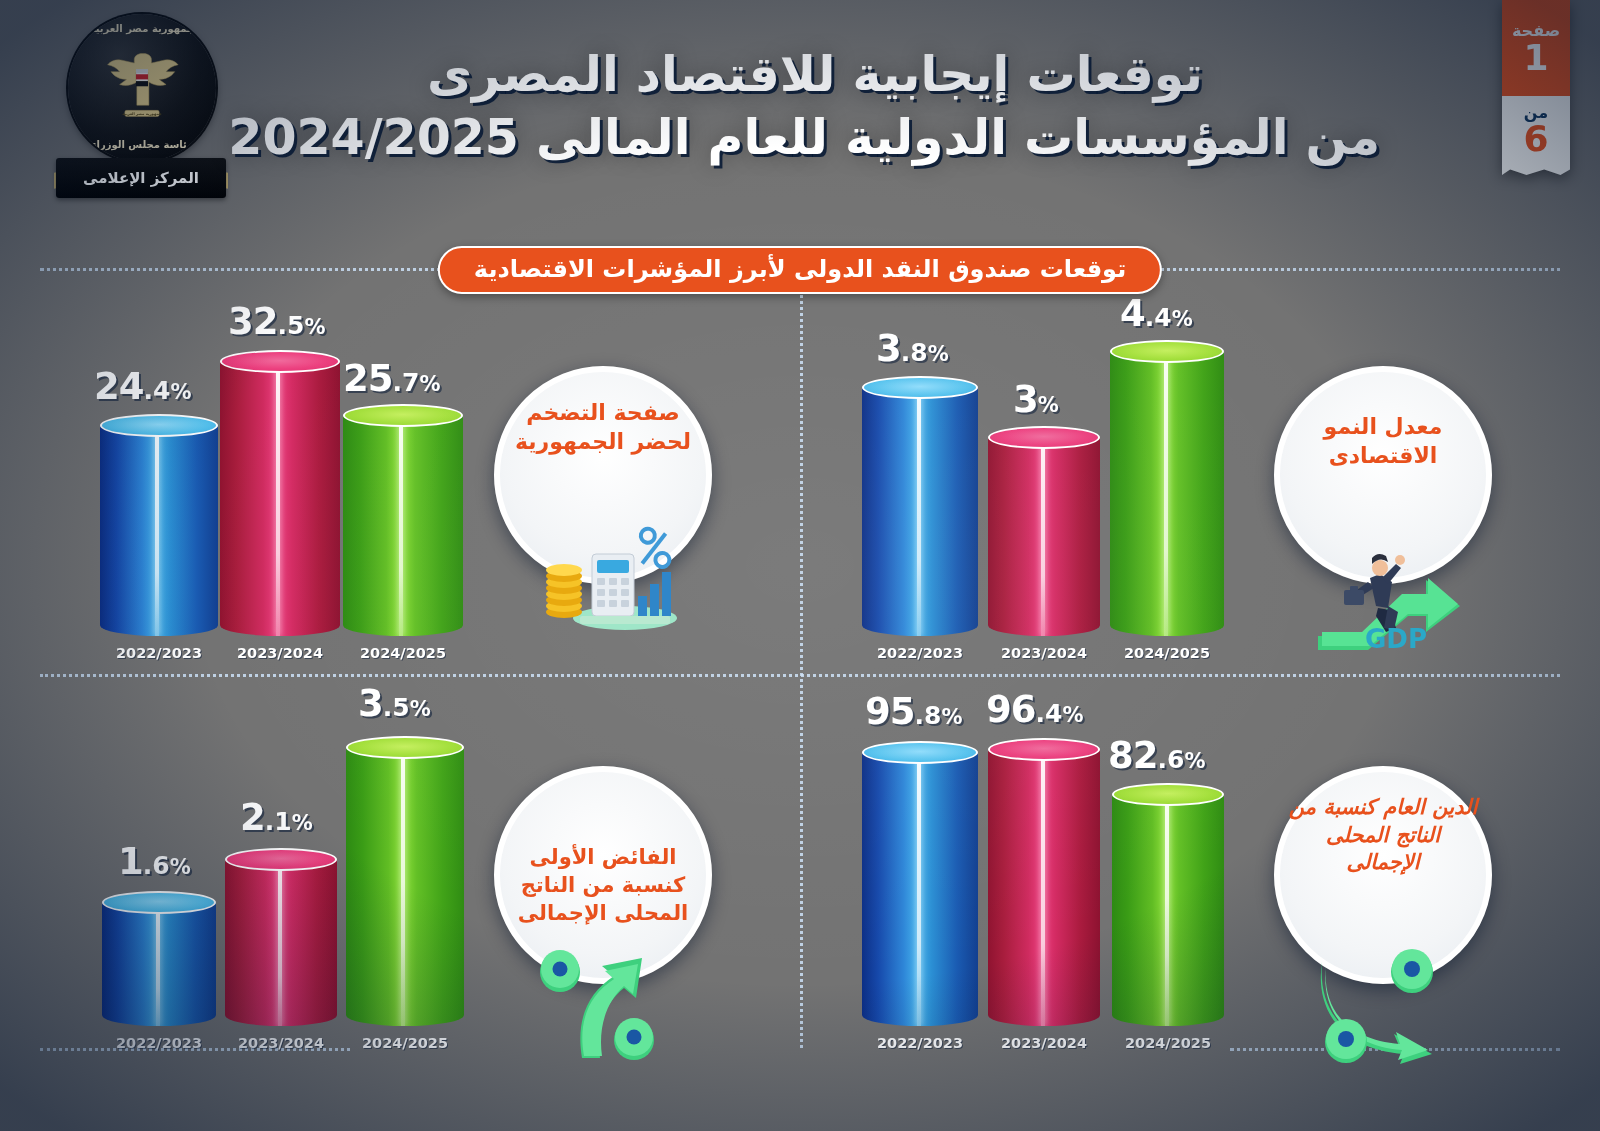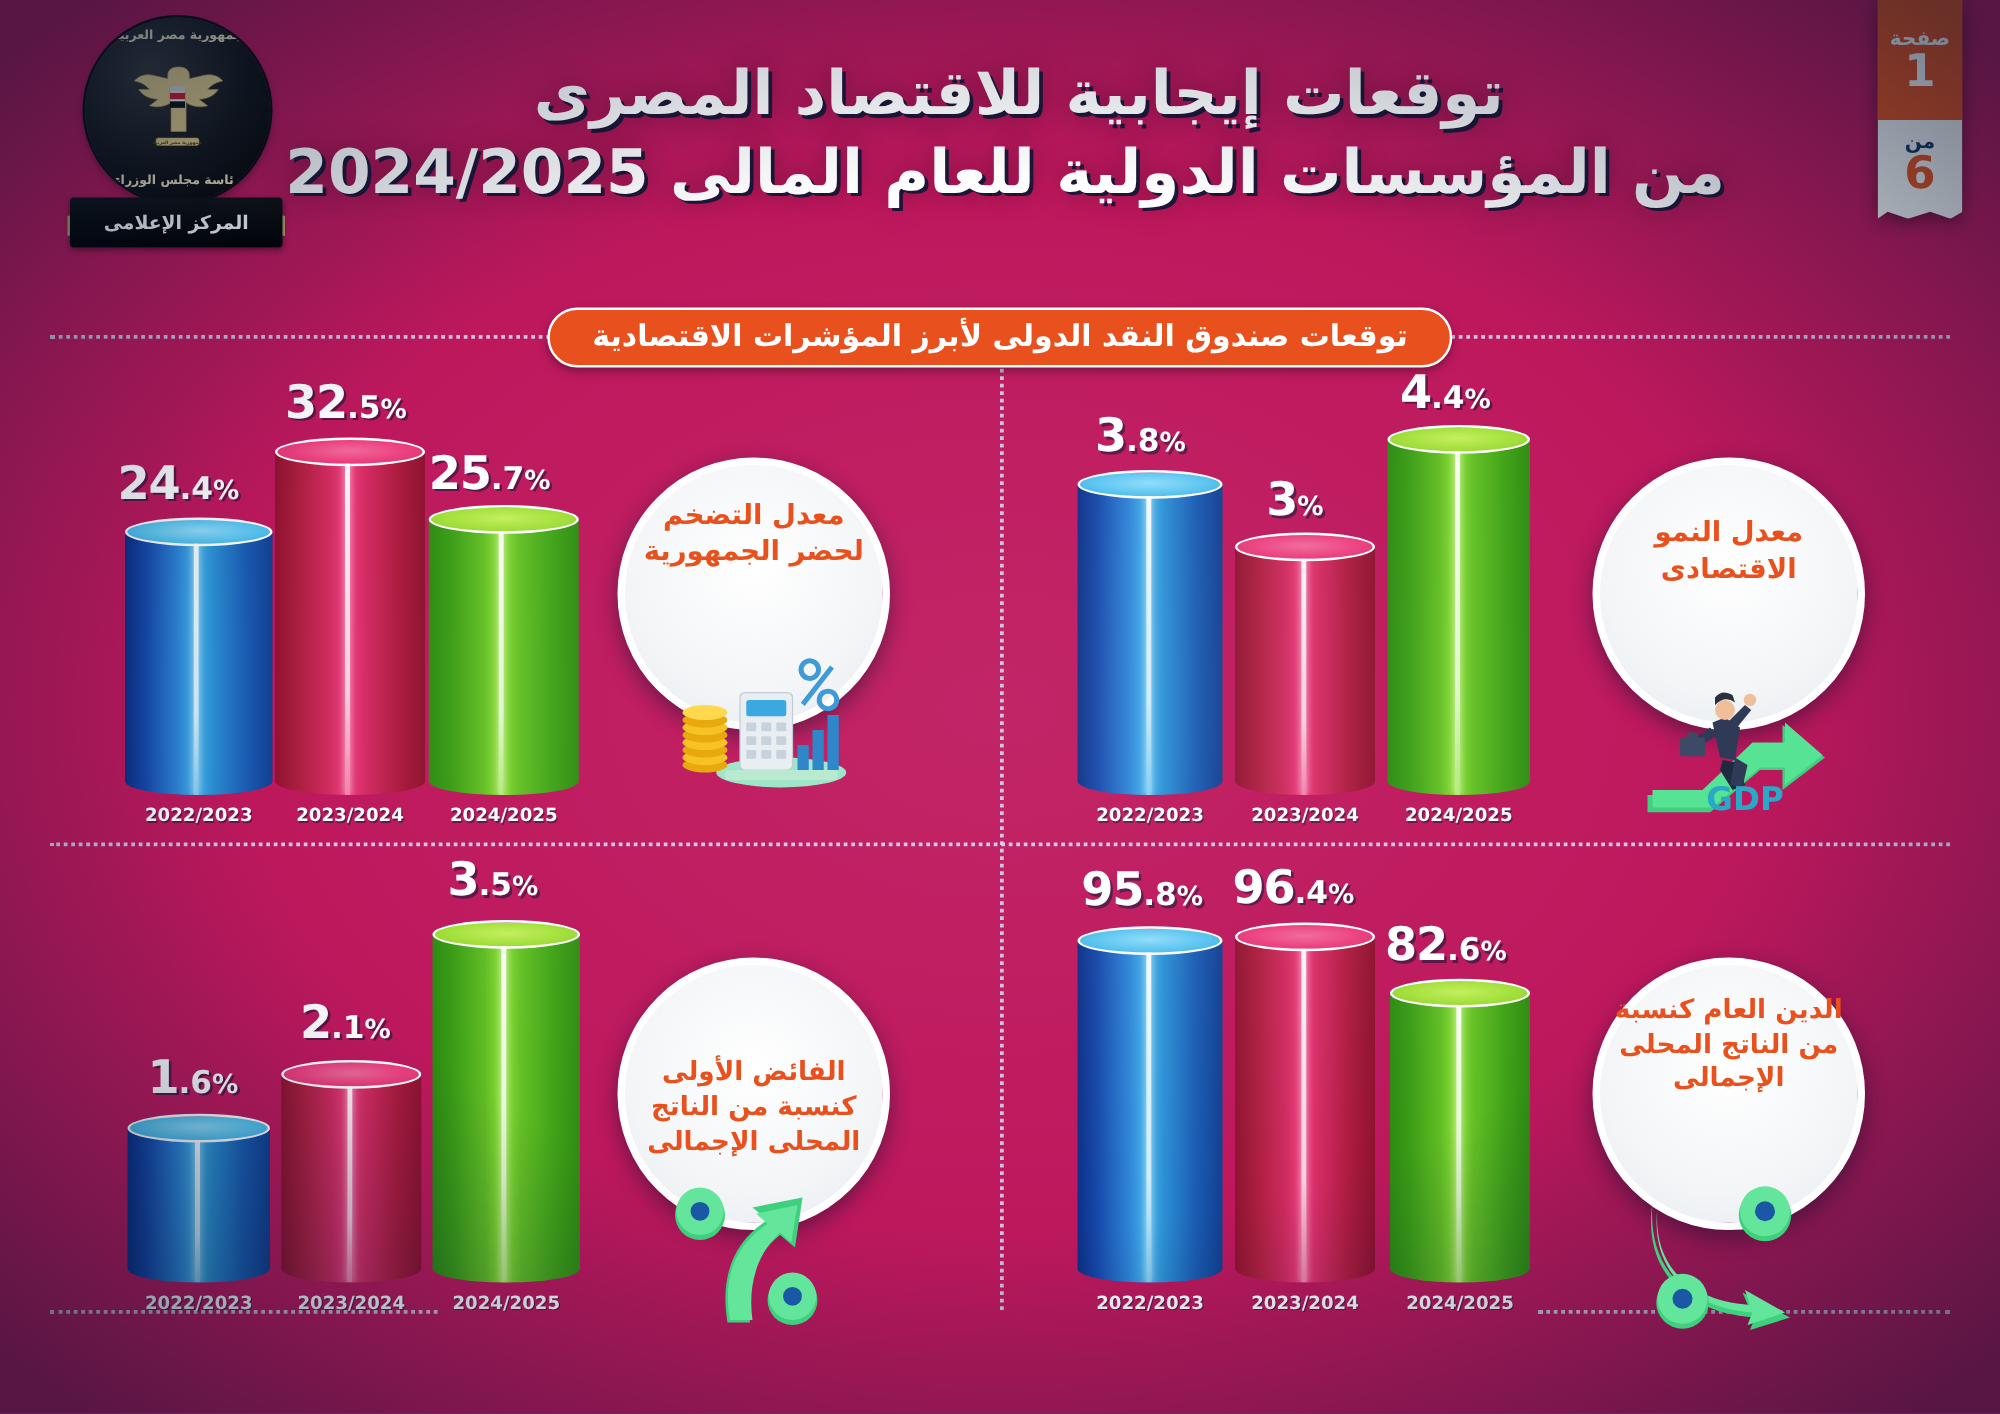--- a/index.html
+++ b/index.html
@@ -10,21 +10,21 @@
     background: #1b4f96;
     position: relative;
     overflow: hidden;
   }
   #stage {
     position: relative;
     width: 1600px; height: 1131px;
     background:
       radial-gradient(ellipse 900px 620px at 48% 46%, #1f66b8 0%, #1a57a4 38%, #14447f 70%, #0f3straight 100%),
       linear-gradient(180deg, #16417a 0%, #1a5aa8 30%, #1a56a0 60%, #123f76 100%);
-    background-color: #be185d;
+    background-color: #737373;
   }
   
   #stage::after {
     content:"";
     position:absolute; inset:0;
     background: radial-gradient(ellipse 1100px 760px at 50% 50%, rgba(255,255,255,0.06) 0%, rgba(0,0,0,0) 55%, rgba(3,20,48,0.55) 100%);
     pointer-events:none;
   }
 
   
@@ -268,21 +268,21 @@
           <div class="shine"></div>
         </div>
       <div class="top"></div>
     </div>
     <div class="bar-value" style="left:283px; top:57px;">
       <span class="big">25</span><span class="dec">.7</span><span class="pct">%</span>
     </div>
     <div class="bar-cat" style="left:283px; width:120px; top:345px;">2024/2025</div>
 
     <div class="circle-label" style="left:434px; top:66px;">
-      <div class="txt">معدل التضخم لحضر الجمهورية</div>
+      <div class="txt">صفحة التضخم لحضر الجمهورية</div>
     </div>
     <svg class="circle-icon" style="left:470px; top:222px; width:160px; height:110px;" viewBox="0 0 160 110">
       <ellipse cx="95" cy="96" rx="52" ry="12" fill="#9fe6c8"></ellipse>
       <rect x="62" y="32" width="42" height="62" rx="4" fill="#e9eef3" stroke="#c3ccd6"></rect>
       <rect x="67" y="38" width="32" height="13" rx="2" fill="#39a9e0"></rect>
       <g fill="#c8d2dc">
         <rect x="67" y="56" width="8" height="7" rx="1"></rect>
           <rect x="79" y="56" width="8" height="7" rx="1"></rect>
           <rect x="91" y="56" width="8" height="7" rx="1"></rect>
         <rect x="67" y="67" width="8" height="7" rx="1"></rect>
@@ -454,21 +454,21 @@
           <div class="shine"></div>
         </div>
       <div class="top"></div>
     </div>
     <div class="bar-value" style="left:268px; top:44px;">
       <span class="big">82</span><span class="dec">.6</span><span class="pct">%</span>
     </div>
     <div class="bar-cat" style="left:272px; width:112px; top:345px;">2024/2025</div>
 
     <div class="circle-label" style="left:434px; top:76px; padding-top:22px;">
-      <div class="txt" style="font-size:21px;">الدين العام كنسبة من الناتج المحلى الإجمالى</div>
+      <div class="txt" style="font-size:21px;font-style:italic;">الدين العام كنسبة من الناتج المحلى الإجمالى</div>
     </div>
     <svg class="circle-icon" style="left:464px; top:248px; width:160px; height:126px;" viewBox="0 0 160 126">
       <path d="M18 24 C14 72 40 106 96 110 L90 96 L128 116 L96 126 L100 116 C42 112 10 76 18 24 Z" fill="#3ed07e"></path>
       <path d="M22 28 C18 72 44 102 96 106 L92 94 L124 112 L94 122 L98 112 C46 108 16 76 22 28 Z" fill="#63e69b"></path>
       <circle cx="108" cy="34" r="21" fill="#3ed07e"></circle>
         <circle cx="108" cy="34" r="8.5" fill="#1a57a4"></circle>
       <circle cx="108" cy="31" r="20" fill="#63e69b"></circle>
         <circle cx="108" cy="31" r="8" fill="#1a57a4"></circle>
       <circle cx="42" cy="104" r="21" fill="#3ed07e"></circle>
         <circle cx="42" cy="104" r="8.5" fill="#1a57a4"></circle>

